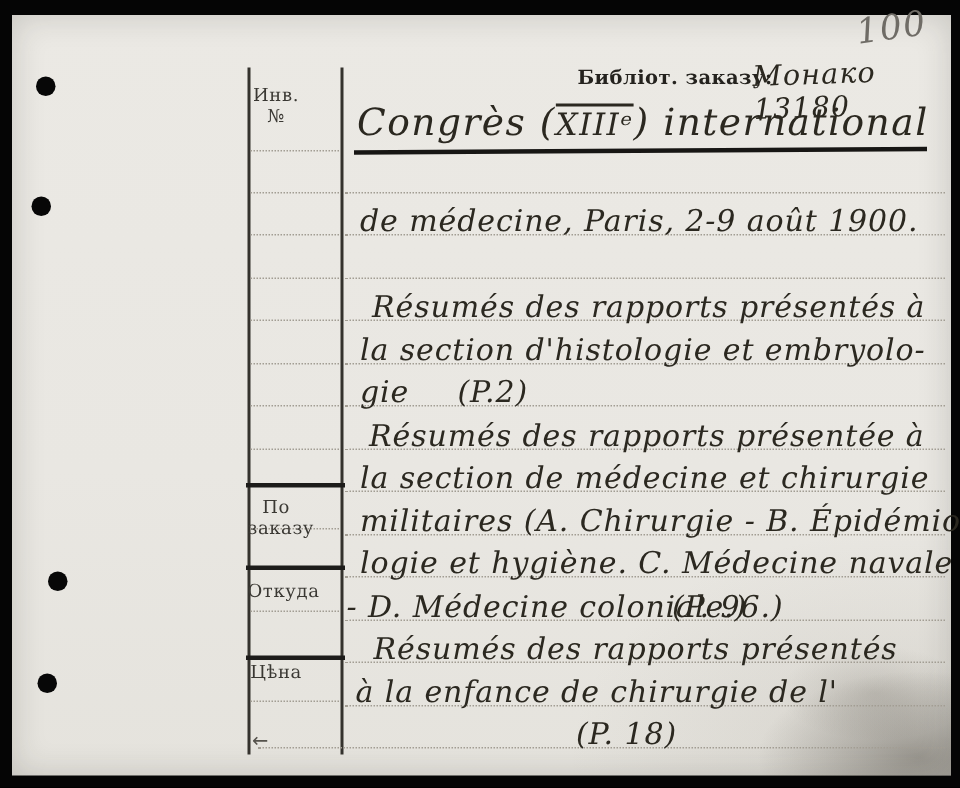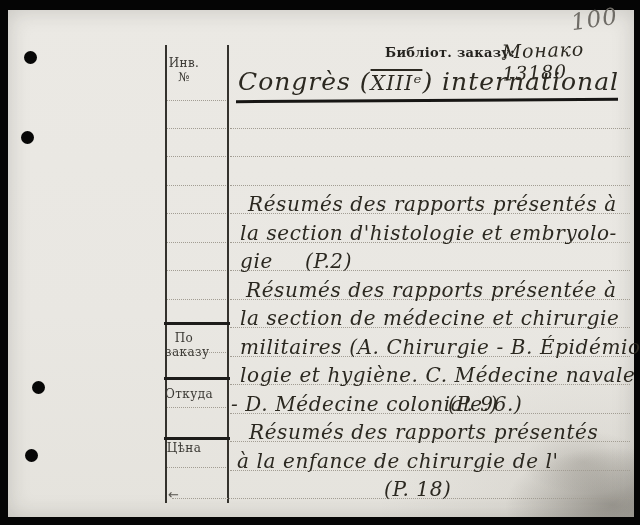--- a/index.html
+++ b/index.html
@@ -55,20 +55,21 @@
   <div class="lbl" style="top:387px">Откуда</div>
   <div class="lbl" style="top:441px">Цѣна</div>
 
   <div class="pagenum">100</div>
   <div class="libmark">Библіот. заказу:</div>
   <div class="libval">Монако 13180</div>
 
   <div class="hw title" style="left:238px;top:66px"><span>Congrès (</span><span class="ovl">XIIIᵉ</span><span>) international</span></div>
   <div class="underline"></div>
 
+  <div class="hw" style="left:240px;top:133px">de médecine, Paris, 2-9 août 1900.</div>
   <div class="hw" style="left:248px;top:190px">Résumés des rapports présentés à</div>
   <div class="hw" style="left:240px;top:219px">la section d'histologie et embryolo-</div>
   <div class="hw" style="left:240px;top:247px">gie</div>
   <div class="hw" style="left:305px;top:247px">(P.2)</div>
   <div class="hw" style="left:240px;top:304px">la section de médecine et chirurgie</div>
   <div class="hw" style="left:246px;top:276px">Résumés des rapports présentée à</div>
   <div class="hw" style="left:240px;top:333px">militaires (A. Chirurgie - B. Épidémio-</div>
   <div class="hw" style="left:231px;top:390px">- D. Médecine coloniale.)</div>
   <div class="hw" style="left:240px;top:361px">logie et hygiène. C. Médecine navale</div>
   <div class="hw" style="left:448px;top:390px">(P. 96.)</div>

